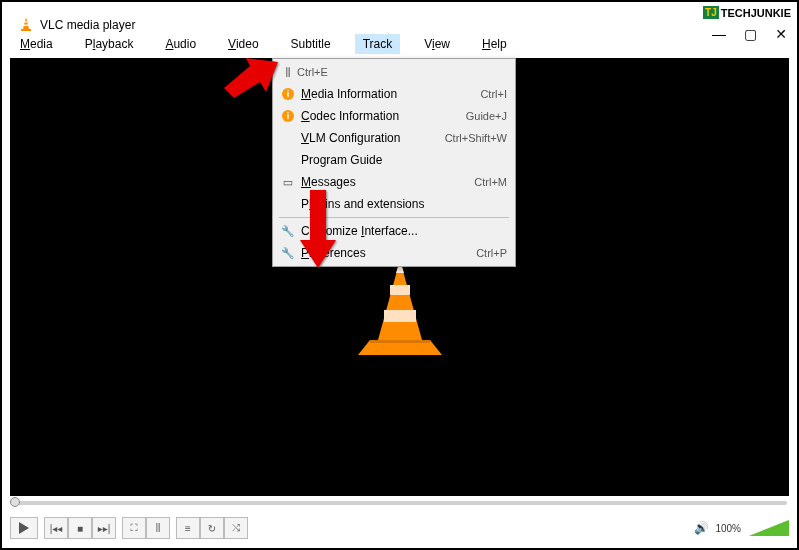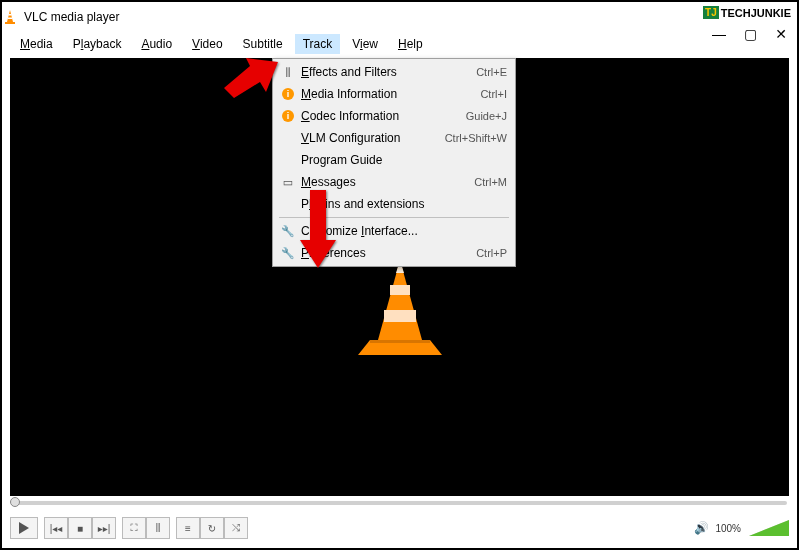--- a/index.html
+++ b/index.html
@@ -1,24 +1,24 @@
 <!DOCTYPE html>
 <html><head>
 <meta charset="utf-8">
 <style>
 * { box-sizing: border-box; margin: 0; padding: 0; font-family: "Segoe UI", Tahoma, sans-serif; }
 body { background: #fff; width: 799px; height: 550px; overflow: hidden; border: 2px solid #000; position: relative; }
-.titlebar { height: 30px; display: flex; align-items: center; padding: 0 0; background: #fff; }
+.titlebar { height: 30px; display: flex; align-items: flex-end; padding: 0 16px; background: #fff; }
 .titlebar .cone-sm { width: 16px; height: 16px; margin-right: 6px; }
 .titlebar .title { font-size: 12px; color: #000; flex: 1; }
 .win-controls { display: flex; align-items: center; gap: 18px; position: absolute; right: 10px; top: 24px; }
 .win-controls span { font-size: 14px; color: #000; font-family: sans-serif; }
 .watermark { position: absolute; right: 6px; top: 4px; font-size: 11px; font-weight: bold; color: #000; display:flex; align-items:center; gap:2px;}
 .watermark .tj { background:#15803d; color:#f7c600; padding:1px 2px; border-radius:0; font-size:10px;}
-.menubar { height: 24px; display: flex; align-items: center; padding: 0 10px; gap: 4px; font-size: 12px; color: #000; }
+.menubar { height: 24px; display: flex; align-items: center; padding: 0 10px; gap: 16px; font-size: 12px; color: #000; }
 .menubar .menu { padding: 3px 8px; cursor: default; }
 .menubar .menu.active { background: #cce8ff; }
 .menubar .menu .ul { text-decoration: underline; }
 .video-area { position: absolute; left: 8px; right: 8px; top: 56px; bottom: 52px; background: #000; }
 .dropdown { position: absolute; left: 270px; top: 56px; width: 244px; background: #f0f0f0; border: 1px solid #a0a0a0; box-shadow: 2px 2px 5px rgba(0,0,0,0.3); font-size: 12px; padding: 2px 0; }
 .dropdown .row { display: flex; align-items: center; height: 22px; padding: 0 8px 0 6px; }
 .dropdown .sep { height: 1px; background: #c0c0c0; margin: 2px 6px; }
 .dropdown .ic { width: 18px; display: flex; justify-content: center; font-size: 11px; color: #555; }
 .dropdown .lbl { flex: 1; padding-left: 4px; }
 .dropdown .sc { color: #555; font-size: 11px; }
@@ -78,21 +78,20 @@
     <rect x="40" y="30" width="20" height="10" fill="#ffe0c0"></rect>
     <rect x="34" y="55" width="32" height="12" fill="#ffe0c0"></rect>
     <polygon points="20,85 80,85 92,100 8,100" fill="#ff8c00"></polygon>
     <polygon points="20,85 80,85 80,88 20,88" fill="#d97500"></polygon>
   </svg>
 </div>
 
 <div class="dropdown" id="dropdown">
     <div class="row">
       <span class="ic">⫼</span>
-      <span class="lbl"><span class="ul">E</span>ffects and Filters</span>
       <span class="sc">Ctrl+E</span>
     </div>
     <div class="row">
       <span class="ic">
         <span class="info-orange">i</span>
       </span>
       <span class="lbl"><span class="ul">M</span>edia Information</span>
       <span class="sc">Ctrl+I</span>
     </div>
     <div class="row">

